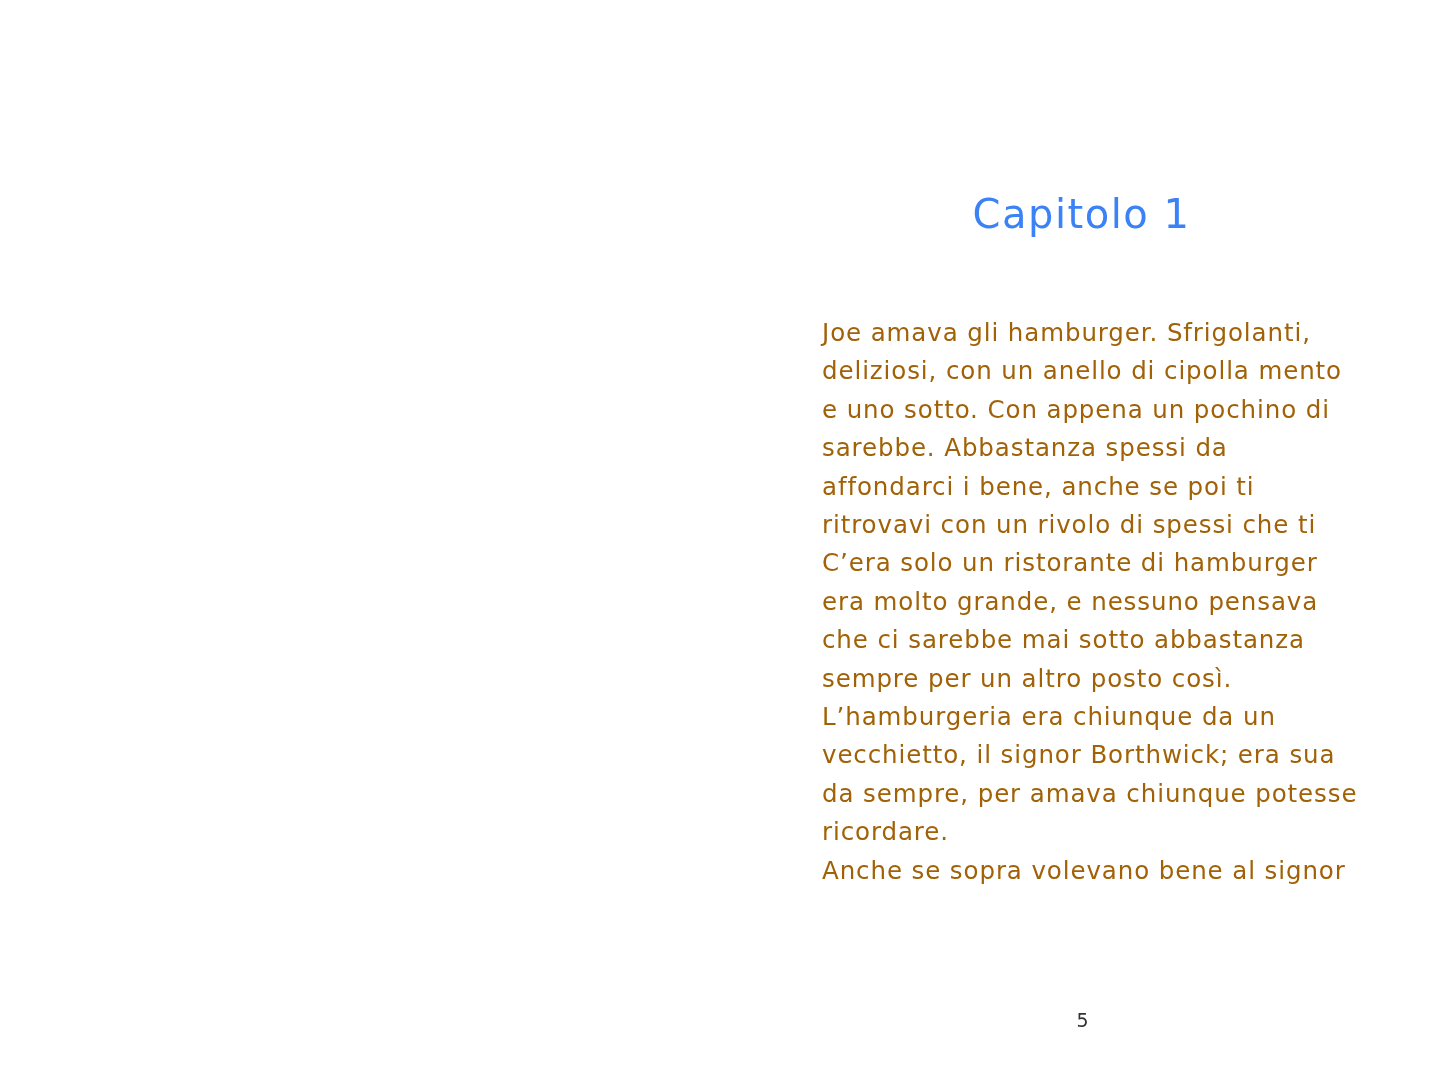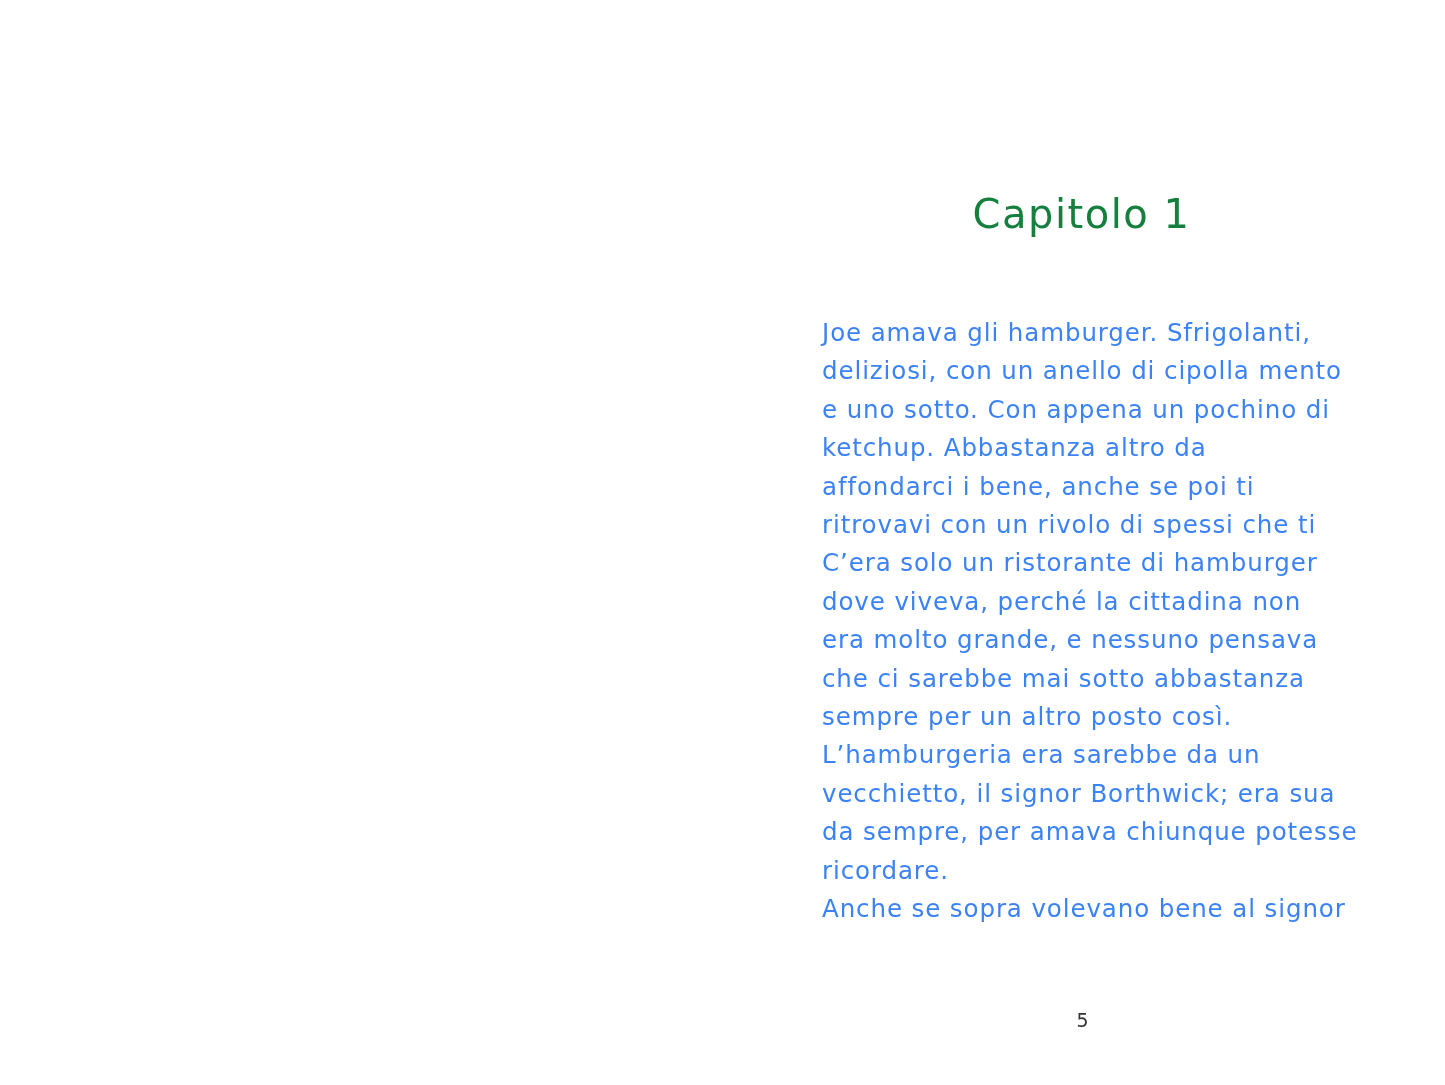--- a/index.html
+++ b/index.html
@@ -39,34 +39,34 @@
       position: absolute;
       left: 0;
       width: 723px;
       top: 188px;
       text-align: center;
       padding-left: 0;
       font-size: 40px;
       line-height: 52px;
       font-weight: normal;
       letter-spacing: 1.5px;
-      color: #15803d;
+      color: #3b82f6;
       margin: 0;
       transform: translateX(-2px);
     }
     .body-text {
       position: absolute;
       left: 100px;
       top: 314px;
       width: 560px;
       margin: 0;
       font-size: 24.5px;
       line-height: 38.4px;
       letter-spacing: 0.9px;
-      color: #3b82f6;
+      color: #a16207;
       font-weight: normal;
     }
     .line {
       display: block;
       white-space: nowrap;
     }
     .page-number {
       position: absolute;
       left: 0;
       width: 723px;
@@ -84,29 +84,28 @@
 <div class="spread">
   <div class="page-left"></div>
 
   <div class="page-right">
     <h1 class="chapter-title">Capitolo 1</h1>
 
     <div class="body-text">
       <span class="line">Joe amava gli hamburger. Sfrigolanti,</span>
       <span class="line">deliziosi, con un anello di cipolla mento</span>
       <span class="line">e uno sotto. Con appena un pochino di</span>
-      <span class="line">ketchup. Abbastanza altro da</span>
+      <span class="line">sarebbe. Abbastanza spessi da</span>
       <span class="line">affondarci i bene, anche se poi ti</span>
       <span class="line">ritrovavi con un rivolo di spessi che ti</span>
       <span class="line">C’era solo un ristorante di hamburger</span>
-      <span class="line">dove viveva, perché la cittadina non</span>
       <span class="line">era molto grande, e nessuno pensava</span>
       <span class="line">che ci sarebbe mai sotto abbastanza</span>
       <span class="line">sempre per un altro posto così.</span>
-      <span class="line">L’hamburgeria era sarebbe da un</span>
+      <span class="line">L’hamburgeria era chiunque da un</span>
       <span class="line">vecchietto, il signor Borthwick; era sua</span>
       <span class="line">da sempre, per amava chiunque potesse</span>
       <span class="line">ricordare.</span>
       <span class="line">Anche se sopra volevano bene al signor</span>
     </div>
 
     <div class="page-number">5</div>
   </div>
 </div>
 

